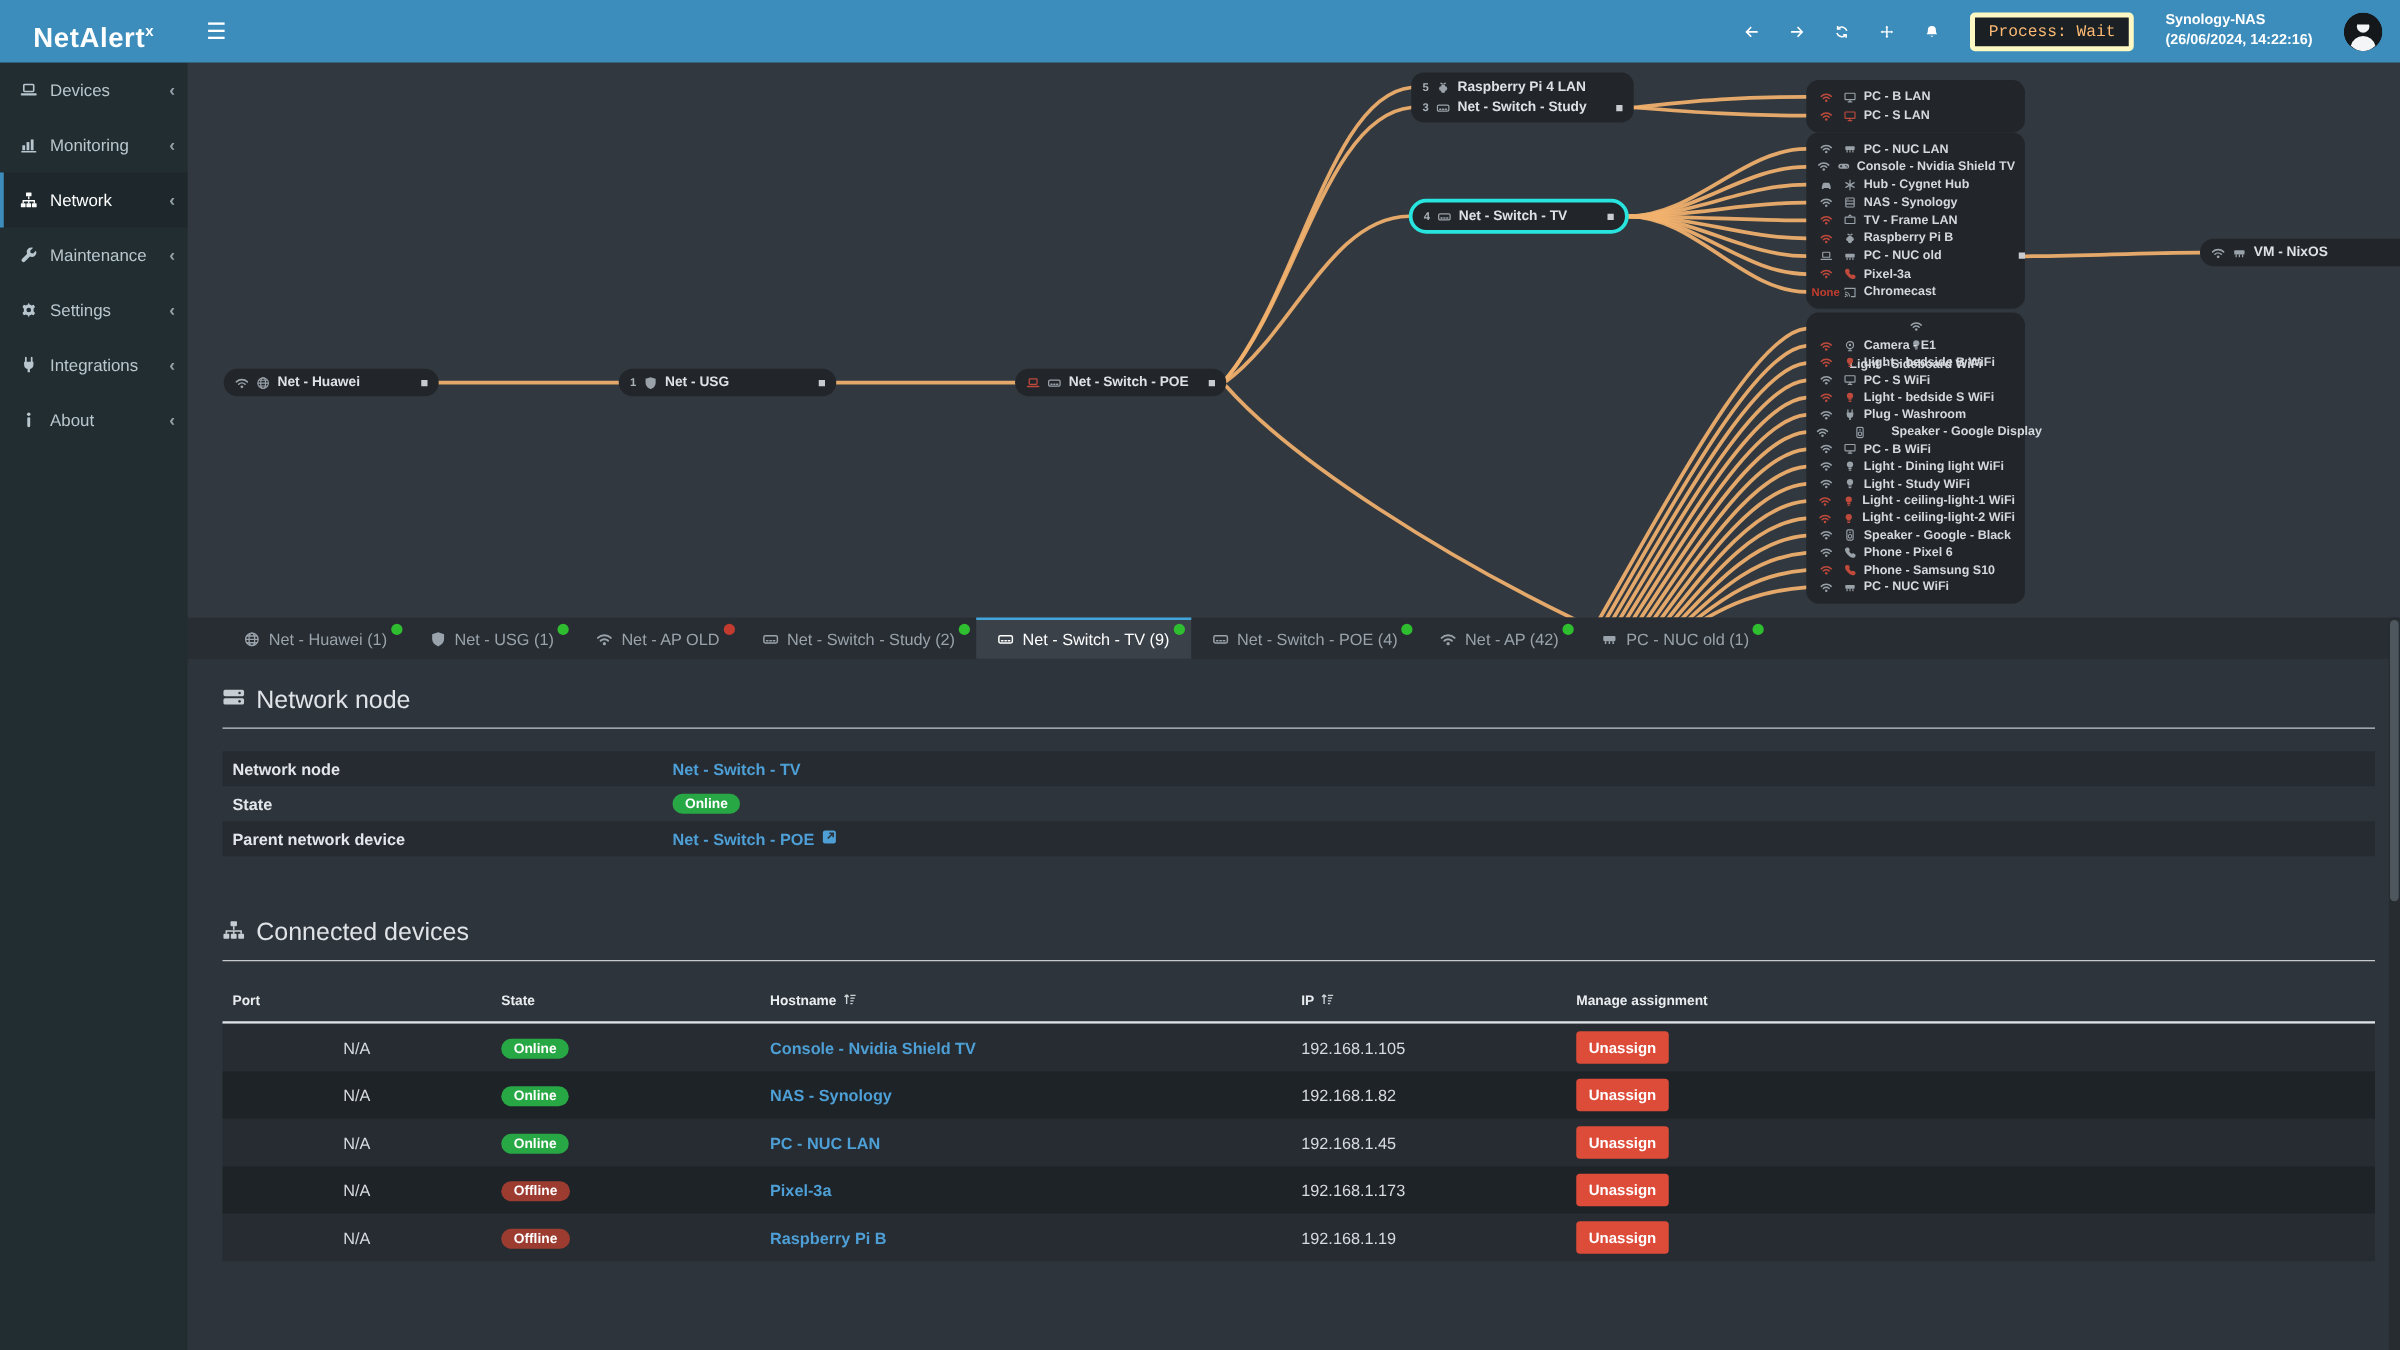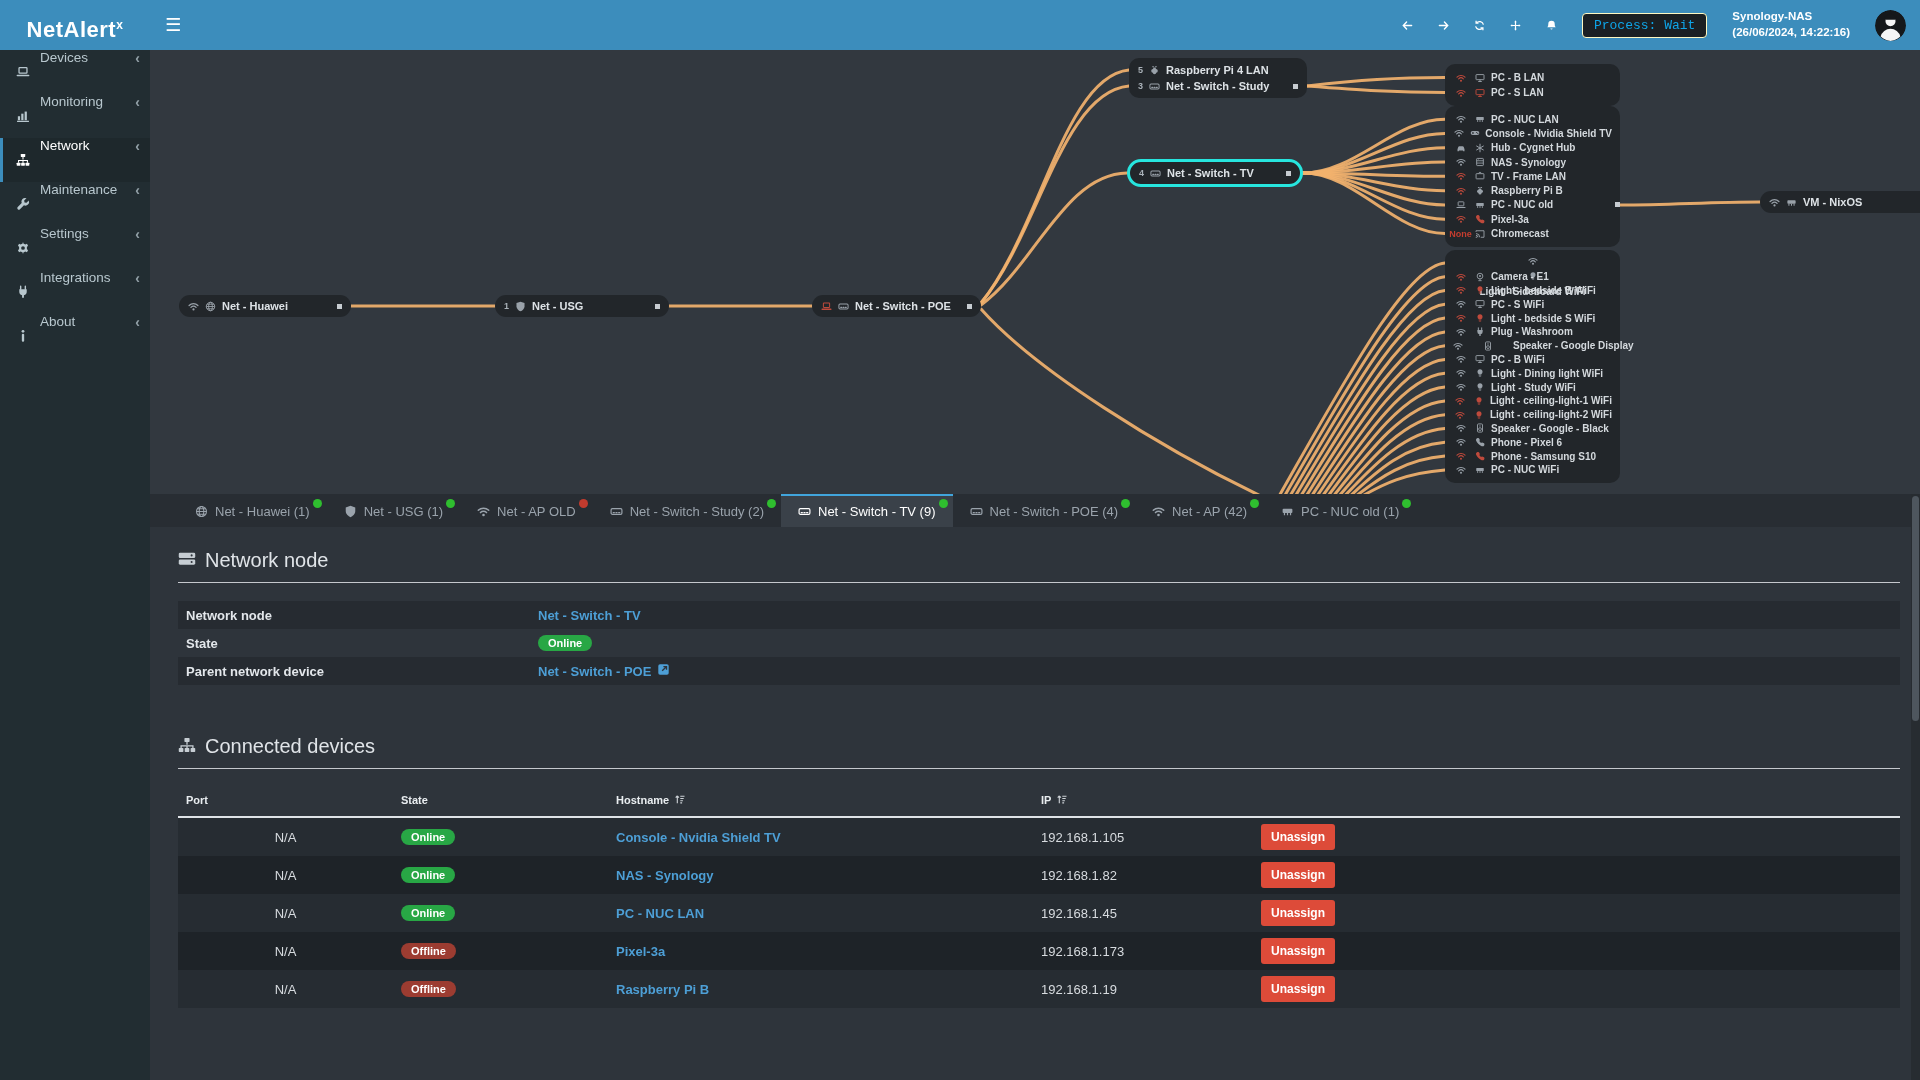--- a/index.html
+++ b/index.html
@@ -10,29 +10,29 @@
   .header { position:absolute; top:0; left:0; width:1920px; height:50px; background:#3c8dbc;
     display:flex; align-items:center; z-index:20; }
   .logo { width:150px; height:50px; line-height:50px; text-align:center; color:#fff;
     font-size:22px; font-weight:bold; letter-spacing:.5px; }
   .logo sup { font-size:12px; }
   .hamburger { width:46px; height:50px; color:#fff; font-size:18px; display:flex;
     align-items:center; justify-content:center; cursor:pointer; }
   .header-right { margin-left:auto; display:flex; align-items:center; gap:25px; padding-right:14px; }
   .nav-ico { color:#fff; font-size:16px; line-height:1; display:flex; align-items:center; }
   .nav-ico svg { width:16px; height:16px; }
-  .process-badge { background:#1b2024; border:1px solid #fef9c3; border-radius:4px; color:#0ea5e9;
+  .process-badge { background:#1b2024; border:4px solid #fef9c3; border-radius:4px; color:#fdba74;
     font-family:"Liberation Mono","DejaVu Sans Mono",monospace; font-size:13px; padding:4px 11px; }
   .host-block { color:#fff; font-size:11.5px; text-align:left; line-height:1.35; font-weight:bold; }
   .avatar { width:31px; height:31px; border-radius:50%; overflow:hidden; }
   .avatar svg { display:block; }
 
   
   .sidebar { position:absolute; top:50px; left:0; width:150px; height:1030px; background:#222d32; z-index:15; }
-  .side-item { display:flex; height:44px; padding:0 10px 0 12px; gap:9px;
+  .side-item { display:flex; align-items:center; height:44px; padding:0 10px 0 12px; gap:9px;
     color:#b8c7ce; font-size:13.5px; border-left:3px solid transparent; cursor:pointer; }
   .side-item .s-ico { width:16px; display:flex; justify-content:center; }
   .side-item .s-ico svg { width:14px; height:14px; }
   .side-item .chev { margin-left:auto; font-size:14px; color:#93a1a8; font-weight:bold; }
   .side-item.active { background:#1e282c; border-left-color:#3c8dbc; color:#fff; }
 
   
   .main { position:absolute; left:150px; top:50px; width:1770px; height:1030px; background:#2e343b; }
   .map { position:relative; width:1770px; height:444px; background:#32383f; overflow:hidden; }
   .map svg.edges { position:absolute; left:0; top:0; }
@@ -1093,20 +1093,23 @@
                 <path d="M6.3 3.3h4.2M6.3 5.5h3.4M6.3 7.7h2.6M6.3 9.9h1.8"></path>
               </svg></span>
           </div>
           <div class="cell">
             <span>IP</span>
             <span class="sort-ico"><svg viewBox="0 0 12 12" stroke="currentColor" stroke-width="1.1" fill="none">
                 <path d="M3.3 10.2V2.8M3.3 2.8 1.7 4.6M3.3 2.8l1.6 1.8"></path>
                 <path d="M6.3 3.3h4.2M6.3 5.5h3.4M6.3 7.7h2.6M6.3 9.9h1.8"></path>
               </svg></span>
           </div>
+          <div class="cell">
+            <span>Manage assignment</span>
+          </div>
         </div>
       <div id="t-body">
           <div class="t-row">
             <div class="c-port">N/A</div>
             <div class="c-state"><span class="badge online">Online</span></div>
             <div class="c-host"><a class="link">Console - Nvidia Shield TV</a></div>
             <div class="c-ip">192.168.1.105</div>
             <div class="c-manage"><button class="btn-danger">Unassign</button></div>
           </div>
           <div class="t-row">

